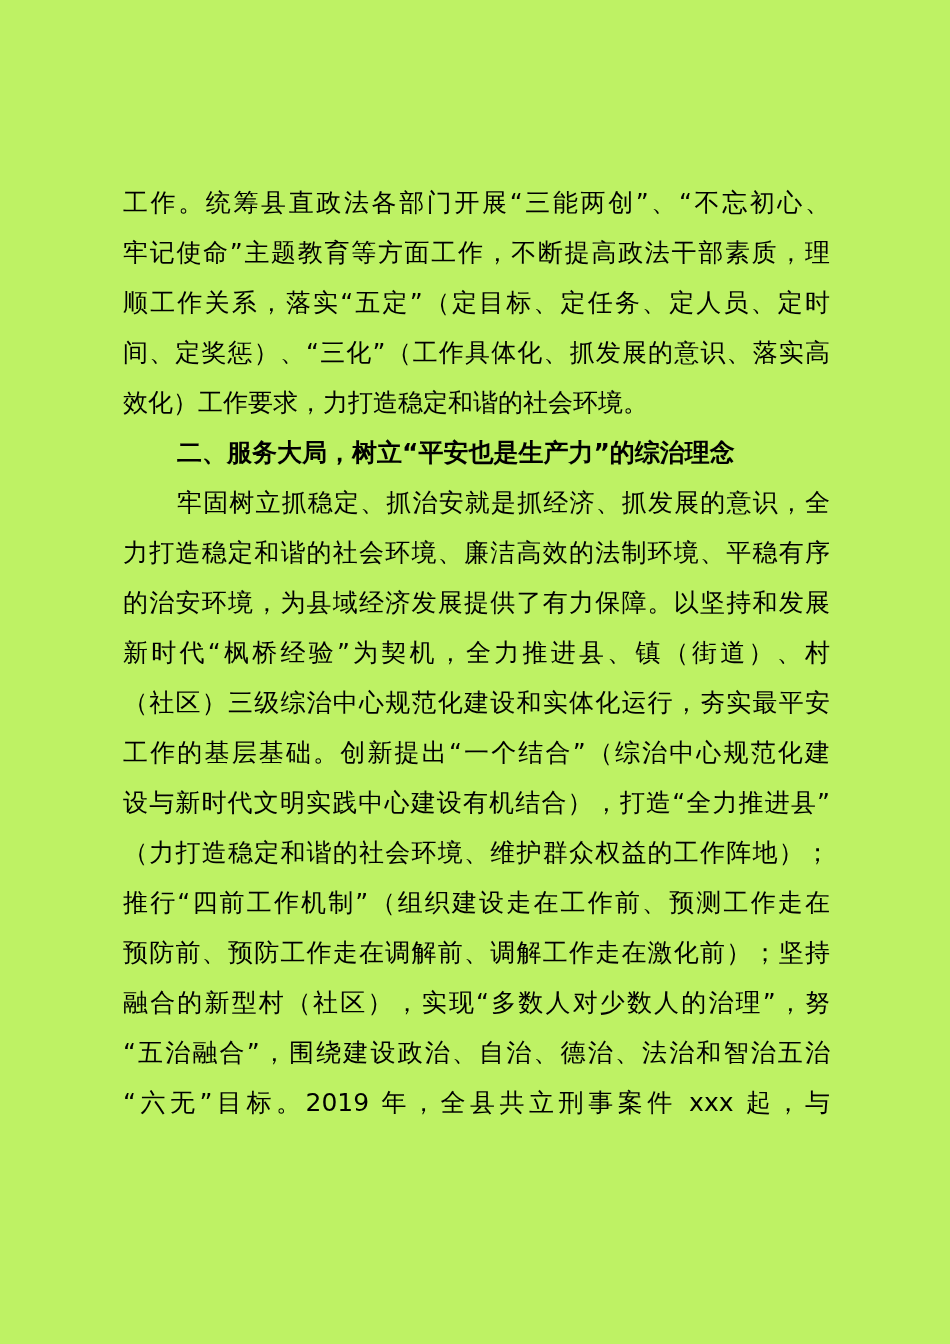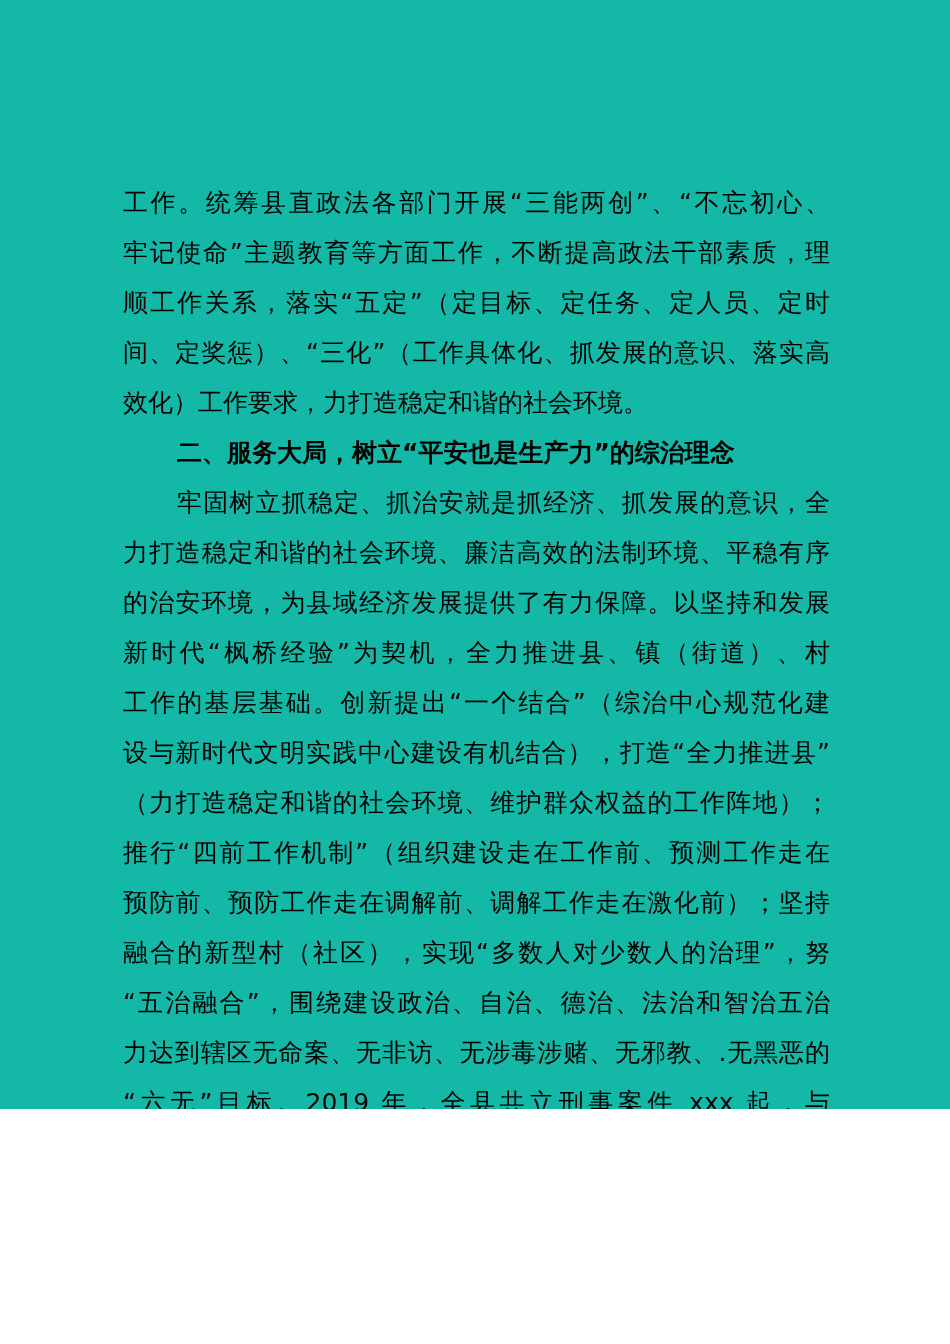--- a/index.html
+++ b/index.html
@@ -3,22 +3,22 @@
 <meta charset="utf-8">
 <style>
   html, body {
     margin: 0;
     padding: 0;
     background: #ffffff;
   }
   .page {
     position: relative;
     width: 950px;
-    height: 1109px;
-    background: #14b8a6;
+    height: 1344px;
+    background: #bef264;
     overflow: hidden;
     font-family: "DejaVu Sans", sans-serif;
   }
   .text-block {
     position: absolute;
     left: 123px;
     top: 178px;
     width: 707px;
     color: #000000;
   }
@@ -54,24 +54,24 @@
     <div class="line j">顺工作关系，落实“五定”（定目标、定任务、定人员、定时</div>
     <div class="line j">间、定奖惩）、“三化”（工作具体化、抓发展的意识、落实高</div>
     <div class="line">效化）工作要求，力打造稳定和谐的社会环境。</div>
 
     <div class="line heading">二、服务大局，树立“平安也是生产力”的综治理念</div>
 
     <div class="line j indent">牢固树立抓稳定、抓治安就是抓经济、抓发展的意识，全</div>
     <div class="line j">力打造稳定和谐的社会环境、廉洁高效的法制环境、平稳有序</div>
     <div class="line j">的治安环境，为县域经济发展提供了有力保障。以坚持和发展</div>
     <div class="line j">新时代“枫桥经验”为契机，全力推进县、镇（街道）、村</div>
+    <div class="line j">（社区）三级综治中心规范化建设和实体化运行，夯实最平安</div>
     <div class="line j">工作的基层基础。创新提出“一个结合”（综治中心规范化建</div>
     <div class="line j">设与新时代文明实践中心建设有机结合），打造“全力推进县”</div>
     <div class="line j">（力打造稳定和谐的社会环境、维护群众权益的工作阵地）；</div>
     <div class="line j">推行“四前工作机制”（组织建设走在工作前、预测工作走在</div>
     <div class="line j">预防前、预防工作走在调解前、调解工作走在激化前）；坚持</div>
     <div class="line j">融合的新型村（社区），实现“多数人对少数人的治理”，努</div>
     <div class="line j">“五治融合”，围绕建设政治、自治、德治、法治和智治五治</div>
-    <div class="line j">力达到辖区无命案、无非访、无涉毒涉赌、无邪教、.无黑恶的</div>
     <div class="line j">“六无”目标。2019 年，全县共立刑事案件 xxx 起，与</div>
 
   </div>
 </div>
 
 </body></html>

